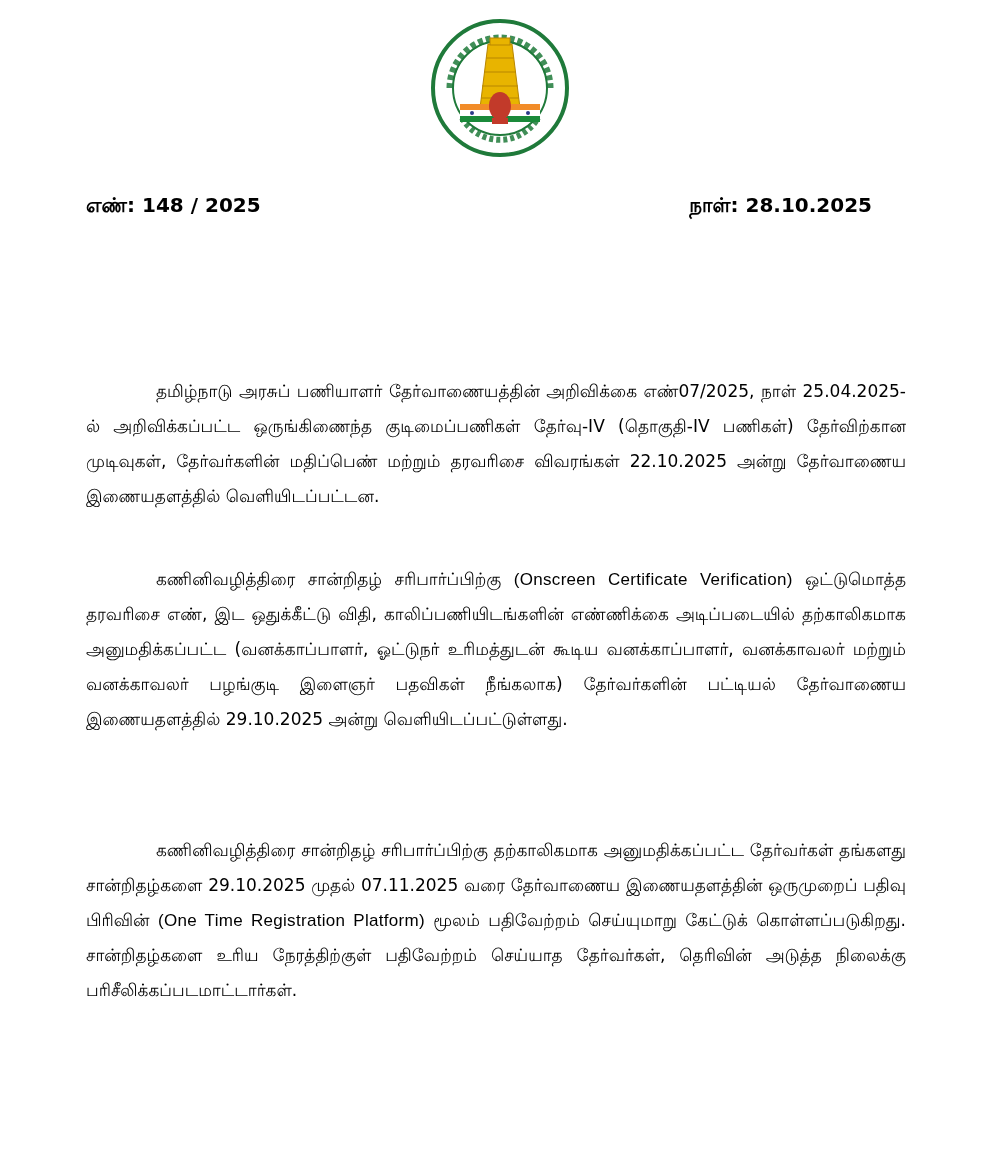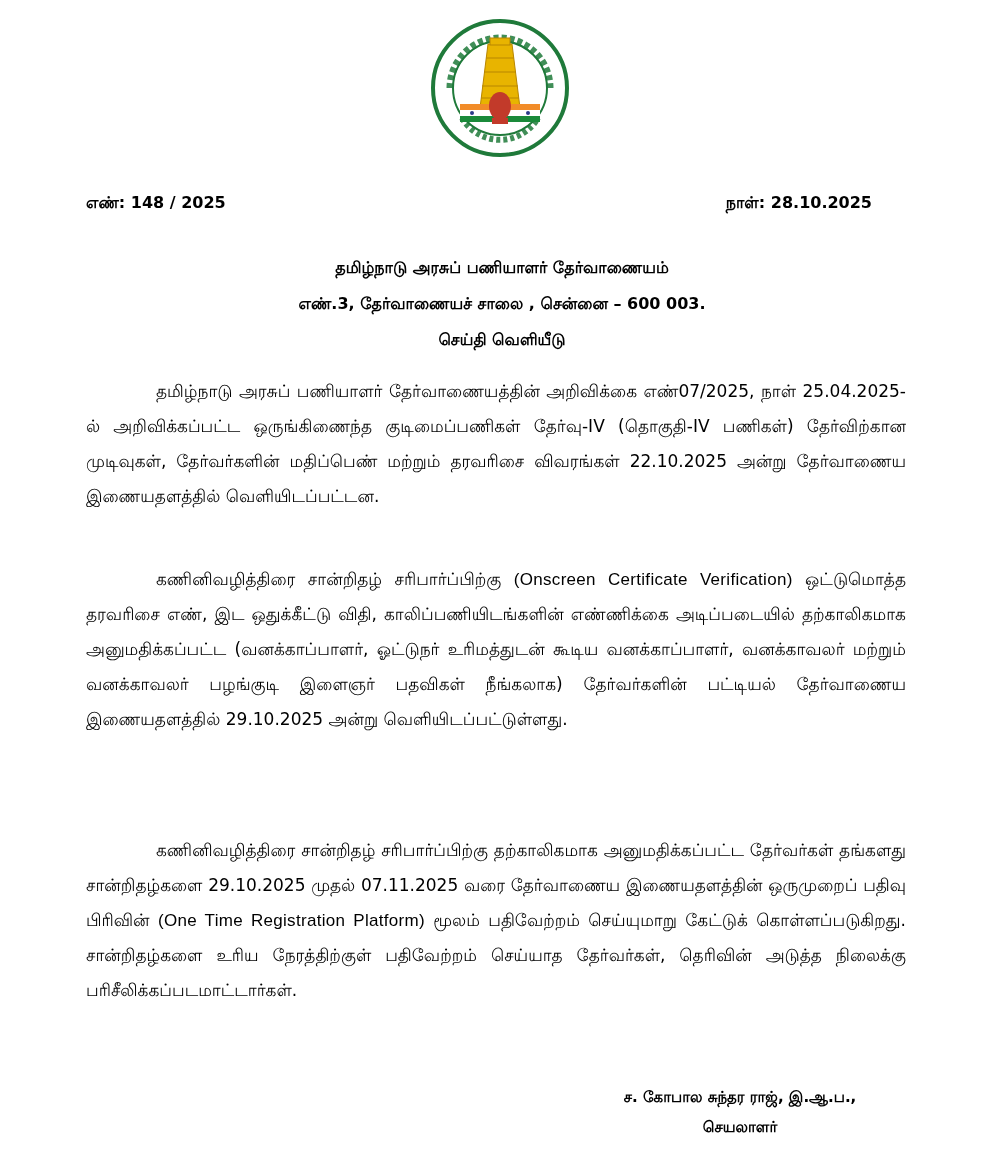--- a/index.html
+++ b/index.html
@@ -24,21 +24,21 @@
       position: absolute;
       left: 430px; top: 18px;
       width: 140px; height: 140px;
     }
     .ref-row {
       position: absolute;
       top: 193px;
       left: 86px;
       right: 132px;
       height: 24px;
-      font-size: 16px;
+      font-size: 20px;
       font-weight: bold;
     }
     .ref-no { position: absolute; left: 0; top: 0; }
     .ref-date { position: absolute; right: 0; top: 0; }
     .header-block {
       position: absolute;
       top: 250px;
       left: 0;
       width: 1004px;
       text-align: center;
@@ -116,36 +116,27 @@
     <div class="ref-no">
       <span>எண்:</span>
       <span>148 / 2025</span>
     </div>
     <div class="ref-date">
       <span>நாள்:</span>
       <span>28.10.2025</span>
     </div>
   </div>
 
-  <div class="header-block">
-    <div class="header-line">தமிழ்நாடு அரசுப் பணியாளர் தேர்வாணையம்</div>
-    <div class="header-line">எண்.3, தேர்வாணையச் சாலை , சென்னை – 600 003.</div>
-    <div class="header-line">செய்தி வெளியீடு</div>
-  </div>
 
   <div class="body-text para para1">
     <p>தமிழ்நாடு அரசுப் பணியாளர் தேர்வாணையத்தின் அறிவிக்கை எண்07/2025, நாள் 25.04.2025-ல் அறிவிக்கப்பட்ட ஒருங்கிணைந்த குடிமைப்பணிகள் தேர்வு-IV (தொகுதி-IV பணிகள்) தேர்விற்கான  முடிவுகள், தேர்வர்களின் மதிப்பெண் மற்றும் தரவரிசை விவரங்கள் 22.10.2025 அன்று தேர்வாணைய இணையதளத்தில் வெளியிடப்பட்டன.</p>
   </div>
 
   <div class="body-text para para2">
     <p><span>கணினிவழித்திரை சான்றிதழ் சரிபார்ப்பிற்கு </span><span class="en">(Onscreen Certificate Verification)</span><span> ஒட்டுமொத்த தரவரிசை எண்,  இட ஒதுக்கீட்டு விதி, காலிப்பணியிடங்களின் எண்ணிக்கை அடிப்படையில் தற்காலிகமாக அனுமதிக்கப்பட்ட (வனக்காப்பாளர், ஓட்டுநர் உரிமத்துடன் கூடிய வனக்காப்பாளர், வனக்காவலர் மற்றும் வனக்காவலர் பழங்குடி இளைஞர் பதவிகள் நீங்கலாக) தேர்வர்களின் பட்டியல் தேர்வாணைய இணையதளத்தில்  29.10.2025 அன்று வெளியிடப்பட்டுள்ளது.</span></p>
   </div>
 
   <div class="body-text para para3">
     <p><span>கணினிவழித்திரை சான்றிதழ் சரிபார்ப்பிற்கு தற்காலிகமாக அனுமதிக்கப்பட்ட தேர்வர்கள் தங்களது சான்றிதழ்களை 29.10.2025 முதல் 07.11.2025 வரை தேர்வாணைய இணையதளத்தின் ஒருமுறைப் பதிவு பிரிவின் </span><span class="en">(One Time Registration Platform)</span><span> மூலம் பதிவேற்றம் செய்யுமாறு  கேட்டுக் கொள்ளப்படுகிறது.  சான்றிதழ்களை உரிய  நேரத்திற்குள் பதிவேற்றம் செய்யாத தேர்வர்கள், தெரிவின் அடுத்த நிலைக்கு பரிசீலிக்கப்படமாட்டார்கள்.</span></p>
   </div>
 
-  <div class="signature">
-    <div>ச. கோபால சுந்தர ராஜ், இ.ஆ.ப.,</div>
-    <div>செயலாளர்</div>
-  </div>
 
 </div>
 
 </body></html>

